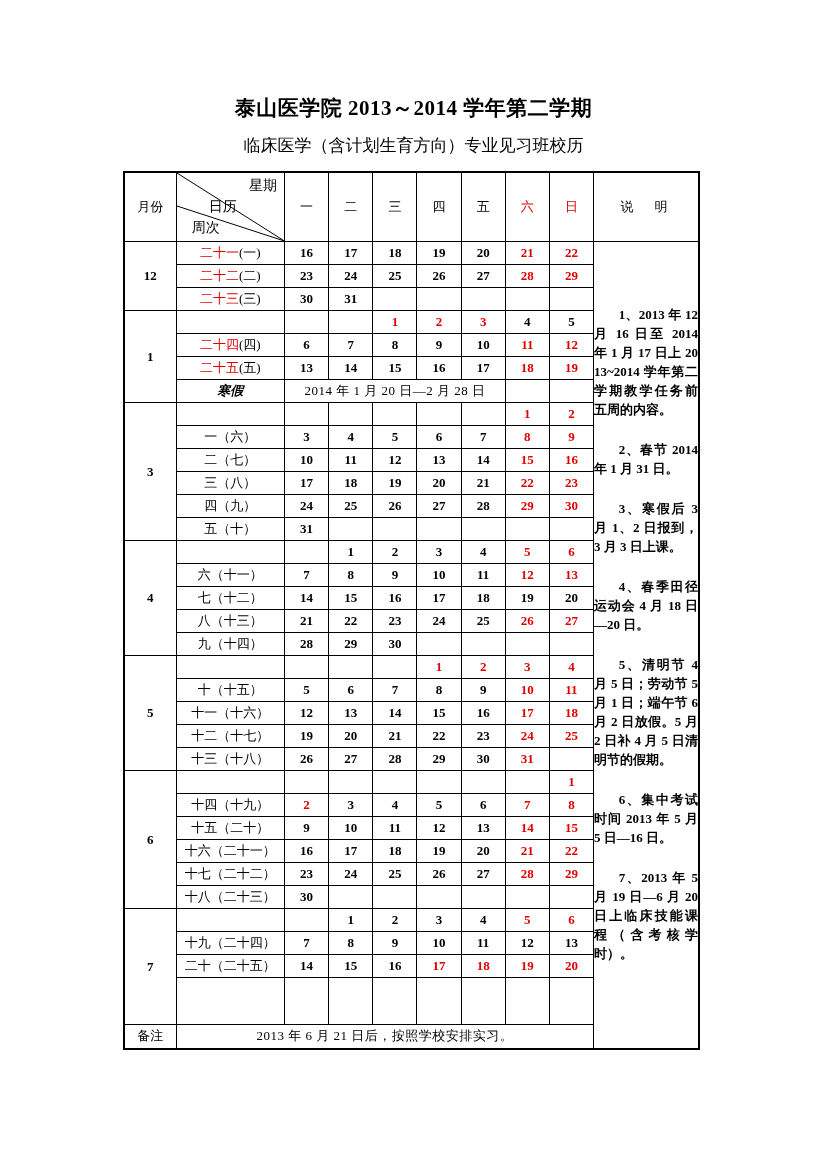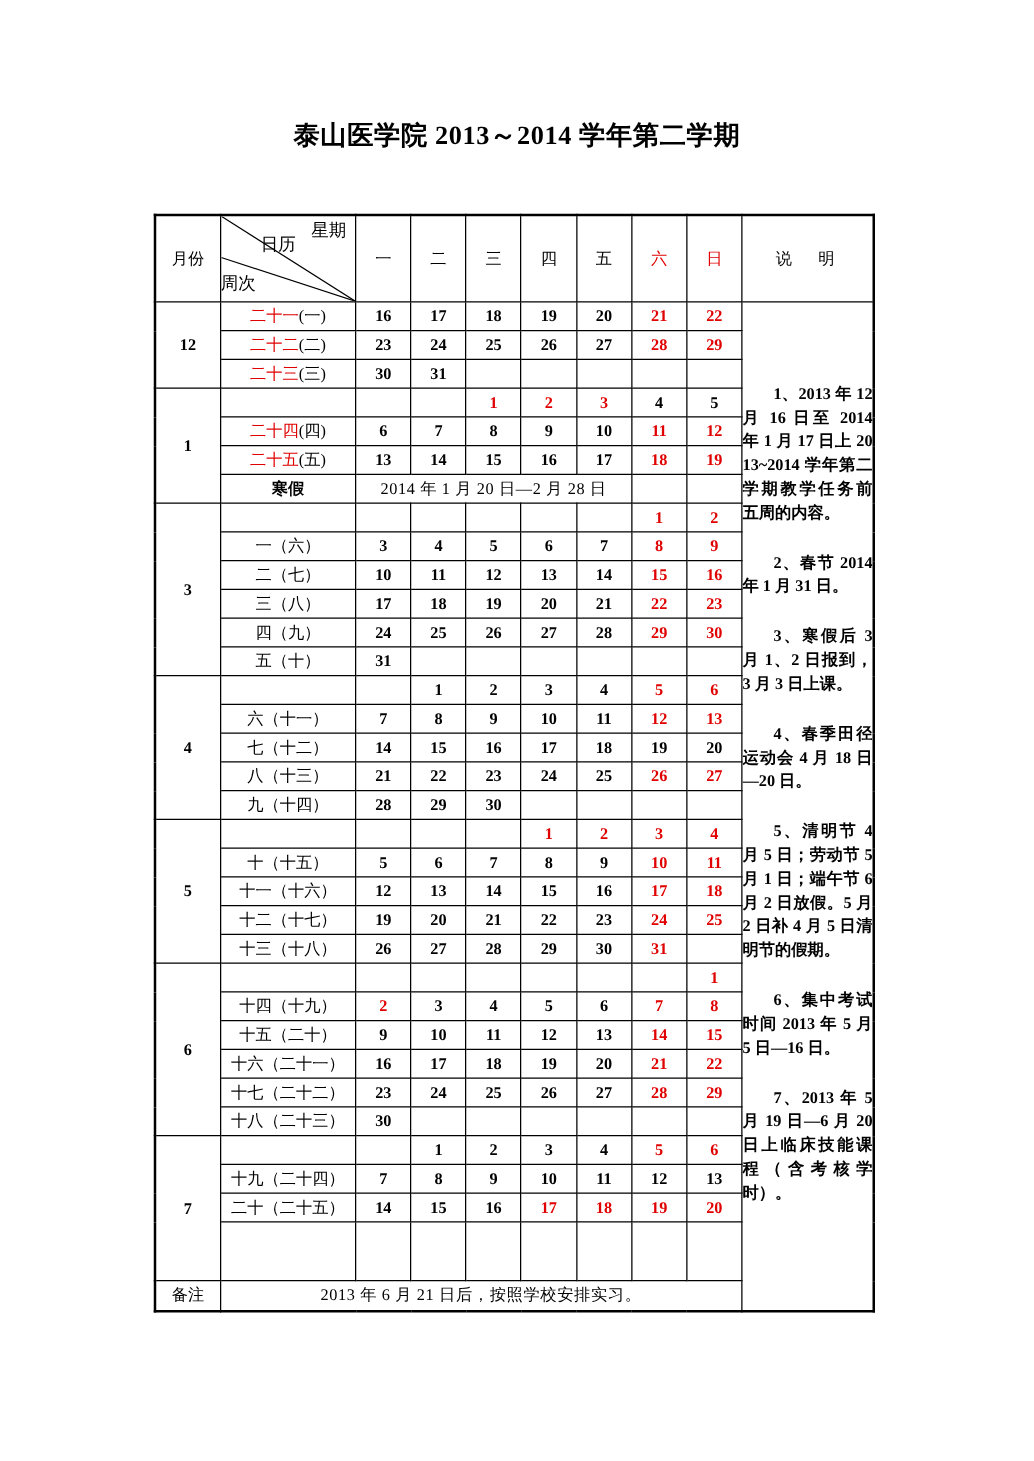--- a/index.html
+++ b/index.html
@@ -10,41 +10,42 @@
   .subtitle{position:absolute;top:118px;left:0;width:827px;text-align:center;
          font-size:17px;font-weight:normal;}
   table.cal{position:absolute;left:123px;top:155px;width:577px;border-collapse:collapse;
          table-layout:fixed;border:2px solid #000;}
   table.cal td{border:1px solid #000;padding:0;text-align:center;vertical-align:middle;
          font-size:13px;line-height:1.2;overflow:hidden;}
   thead td{height:68px;font-family:Liberation Serif, serif;}
   tbody td{height:22px;}
   .c-month{font-weight:bold;font-size:14px;}
   .c-label{font-size:14px;}
-  .c-label .bold{font-weight:bold;}
+  .c-label .bold{font-weight:bold;font-style:italic;}
   .c-dayhead{font-size:14px;}
   .c-day{font-weight:bold;font-size:13px;font-family:"Liberation Serif","DejaVu Serif",serif;}
   .c-span{font-weight:normal;font-size:14px;text-align:center;letter-spacing:0.5px;}
   .c-remark{font-weight:normal;font-size:14px;}
   .c-notes{vertical-align:top;text-align:left;padding:103px 5px 0 6px;font-weight:bold;font-size:13px;}
   .c-notes p{margin:0 0 21px 0;line-height:19px;text-align:justify;text-indent:1.9em;
          word-break:break-all;font-family:Liberation Serif, serif;}
   .red{color:#e00000;}
   .diag{position:relative;padding:0;}
   .diag svg{position:absolute;left:0;top:0;width:100%;height:100%;}
   .diag .lbl{position:absolute;font-size:14px;font-weight:normal;}
   .diag .lbl-top{right:7px;top:5px;}
-  .diag .lbl-mid{left:32px;top:16px;}
-  .diag .lbl-bot{left:0;bottom:4px;}
+  .diag .lbl-mid{left:32px;top:26px;}
+  .diag .lbl-bot{left:15px;bottom:4px;}
 </style>
 </head>
 <body>
 
 <div class="page">
   <div class="title">泰山医学院 2013～2014 学年第二学期</div>
+  <div class="subtitle">临床医学（含计划生育方向）专业见习班校历</div>
 
   <table class="cal">
     <colgroup>
       <col style="width:52px">
         <col style="width:108px">
       <col style="width:44px">
         <col style="width:44px">
         <col style="width:44px">
       <col style="width:44px">
         <col style="width:44px">

